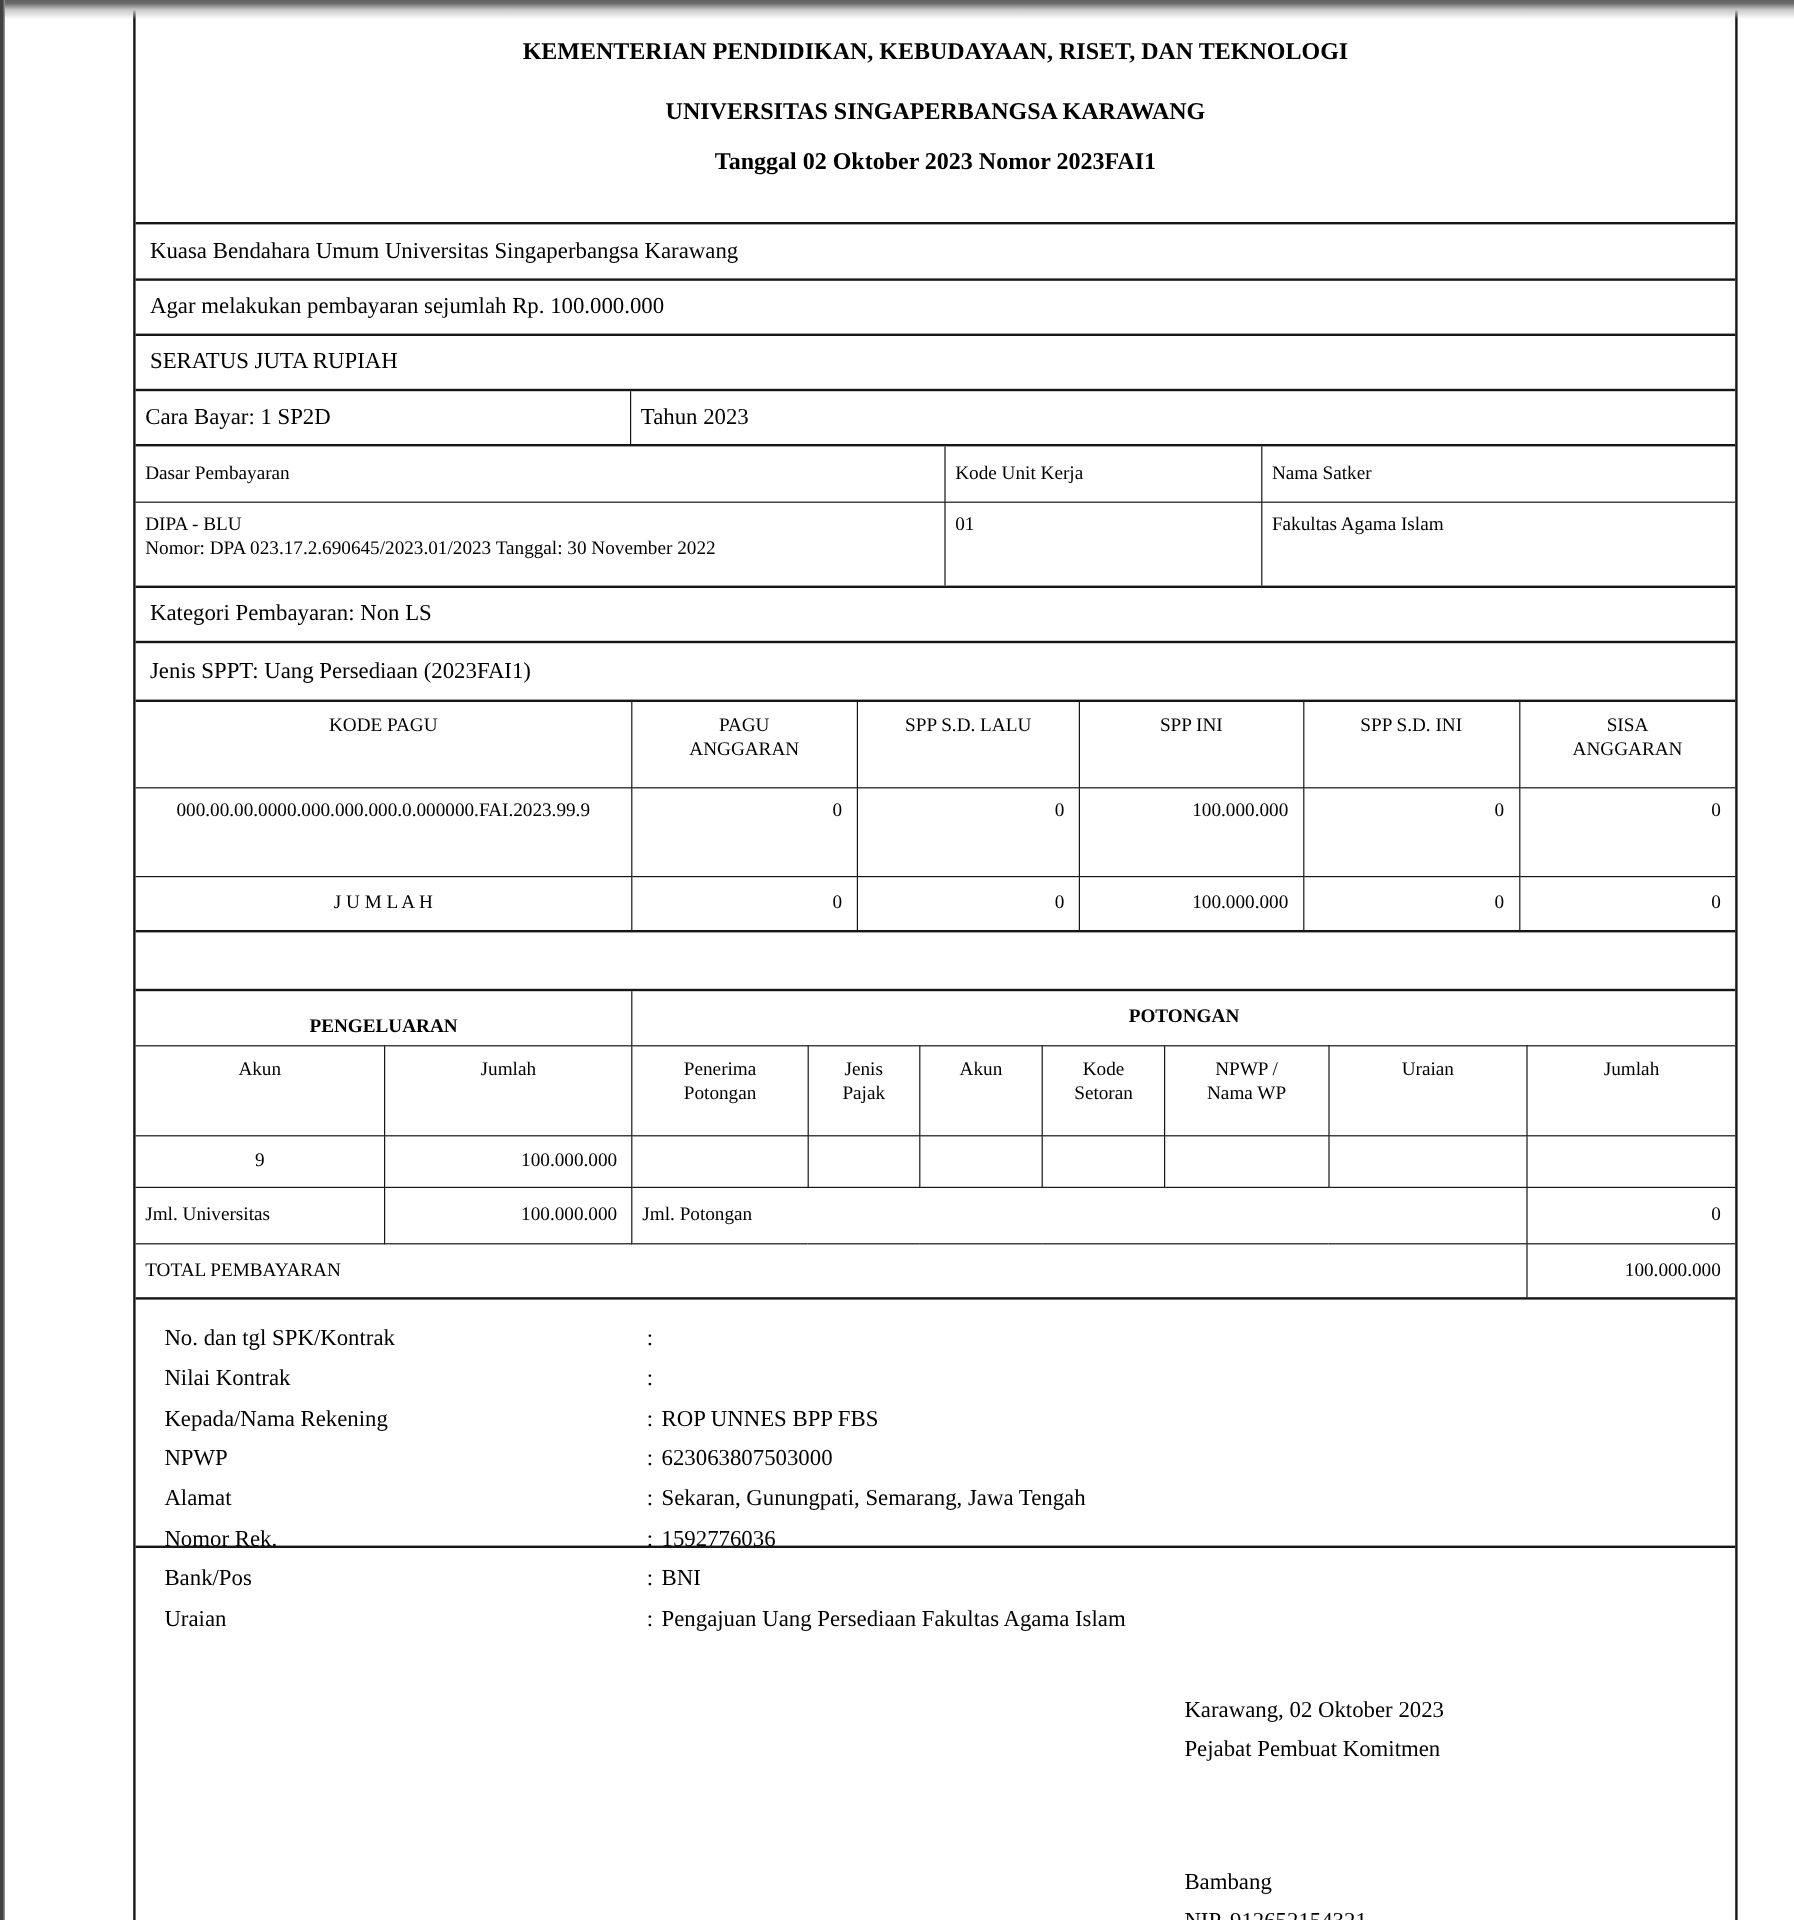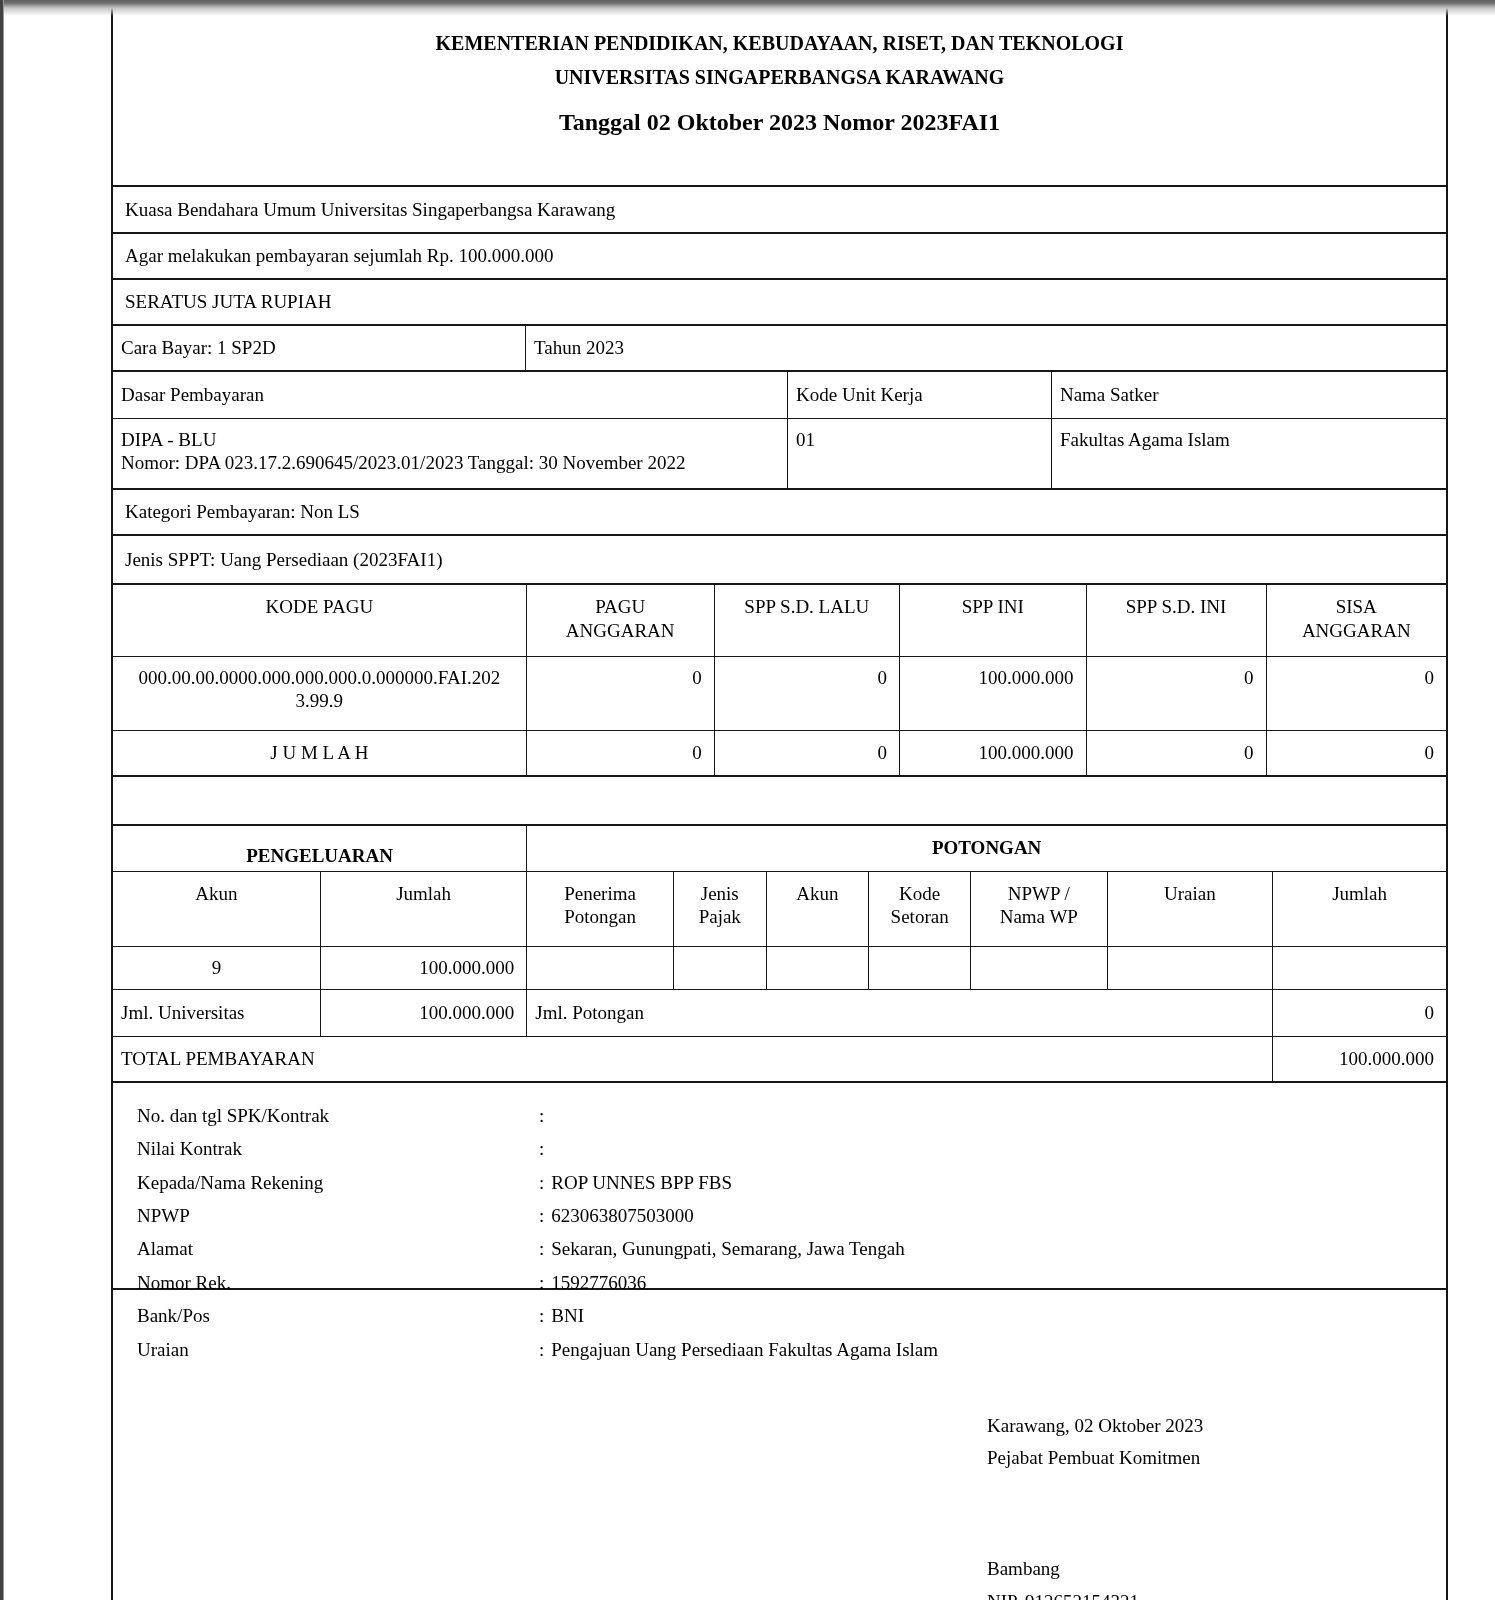--- a/index.html
+++ b/index.html
@@ -26,40 +26,40 @@
   
   .doc {
     position: absolute; top: 5px; left: 111px; width: 1337px; height: 1700px;
     border: 2px solid #161616; border-bottom: none; background: #fff;
     box-sizing: border-box; z-index: 1; font-size: 19px; line-height: 1.25;
   }
 
   
   .letterhead { border-bottom: 2px solid #161616; text-align: center; height: 180px; box-sizing: border-box; }
   .lh1 { padding-top: 24px; font-weight: bold; font-size: 20px; }
-  .lh2 { margin-top: 9px; font-weight: bold; font-size: 20px; }
+  .lh2 { margin-top: 25px; font-weight: bold; font-size: 20px; }
   .lh-title { margin-top: 12px; font-weight: bold; font-size: 27px; }
   .lh-title span { display: inline-block; border-bottom: 2.5px solid #000; padding-bottom: 1px; }
-  .lh4 { margin-top: 17px; font-weight: bold; font-size: 24px; }
+  .lh4 { margin-top: 17px; font-weight: bold; font-size: 20px; }
 
   
   .row { border-bottom: 2px solid #161616; display: flex; align-items: center;
          padding-left: 12px; box-sizing: border-box; }
   .r46 { height: 46px; }
   .r47 { height: 47px; }
   .r49 { height: 49px; }
   .split { display: flex; padding-left: 0; }
   .split .cell-a { width: 413px; display: flex; align-items: center; padding-left: 8px;
                    border-right: 1.6px solid #161616; box-sizing: border-box; height: 100%; }
   .split .cell-b { flex: 1; display: flex; align-items: center; padding-left: 8px; height: 100%; }
 
   
   table { width: 100%; border-collapse: collapse; table-layout: fixed; border-style: hidden; }
   .tbl-wrap { border-bottom: 2px solid #161616; }
-  td, th { border: 1.6px solid #161616; font-weight: normal; font-size: 19px; padding: 0; }
+  td, th { border: 1.6px solid #161616; font-weight: normal; font-size: 16px; padding: 0; }
   th { text-align: center; vertical-align: top; padding-top: 10px; white-space: pre-line; }
   .va-top { vertical-align: top; padding-top: 9px; }
   .va-mid { vertical-align: middle; }
   .ta-left { text-align: left; padding-left: 8px; }
   .ta-center { text-align: center; }
   .ta-right { text-align: right; padding-right: 12px; }
   .bold { font-weight: bold; }
   .kode-cell-inner { max-width: 362px; margin: 0 auto; word-break: break-all; }
 
   .empty-row { height: 47px; border-bottom: 2px solid #161616; }

